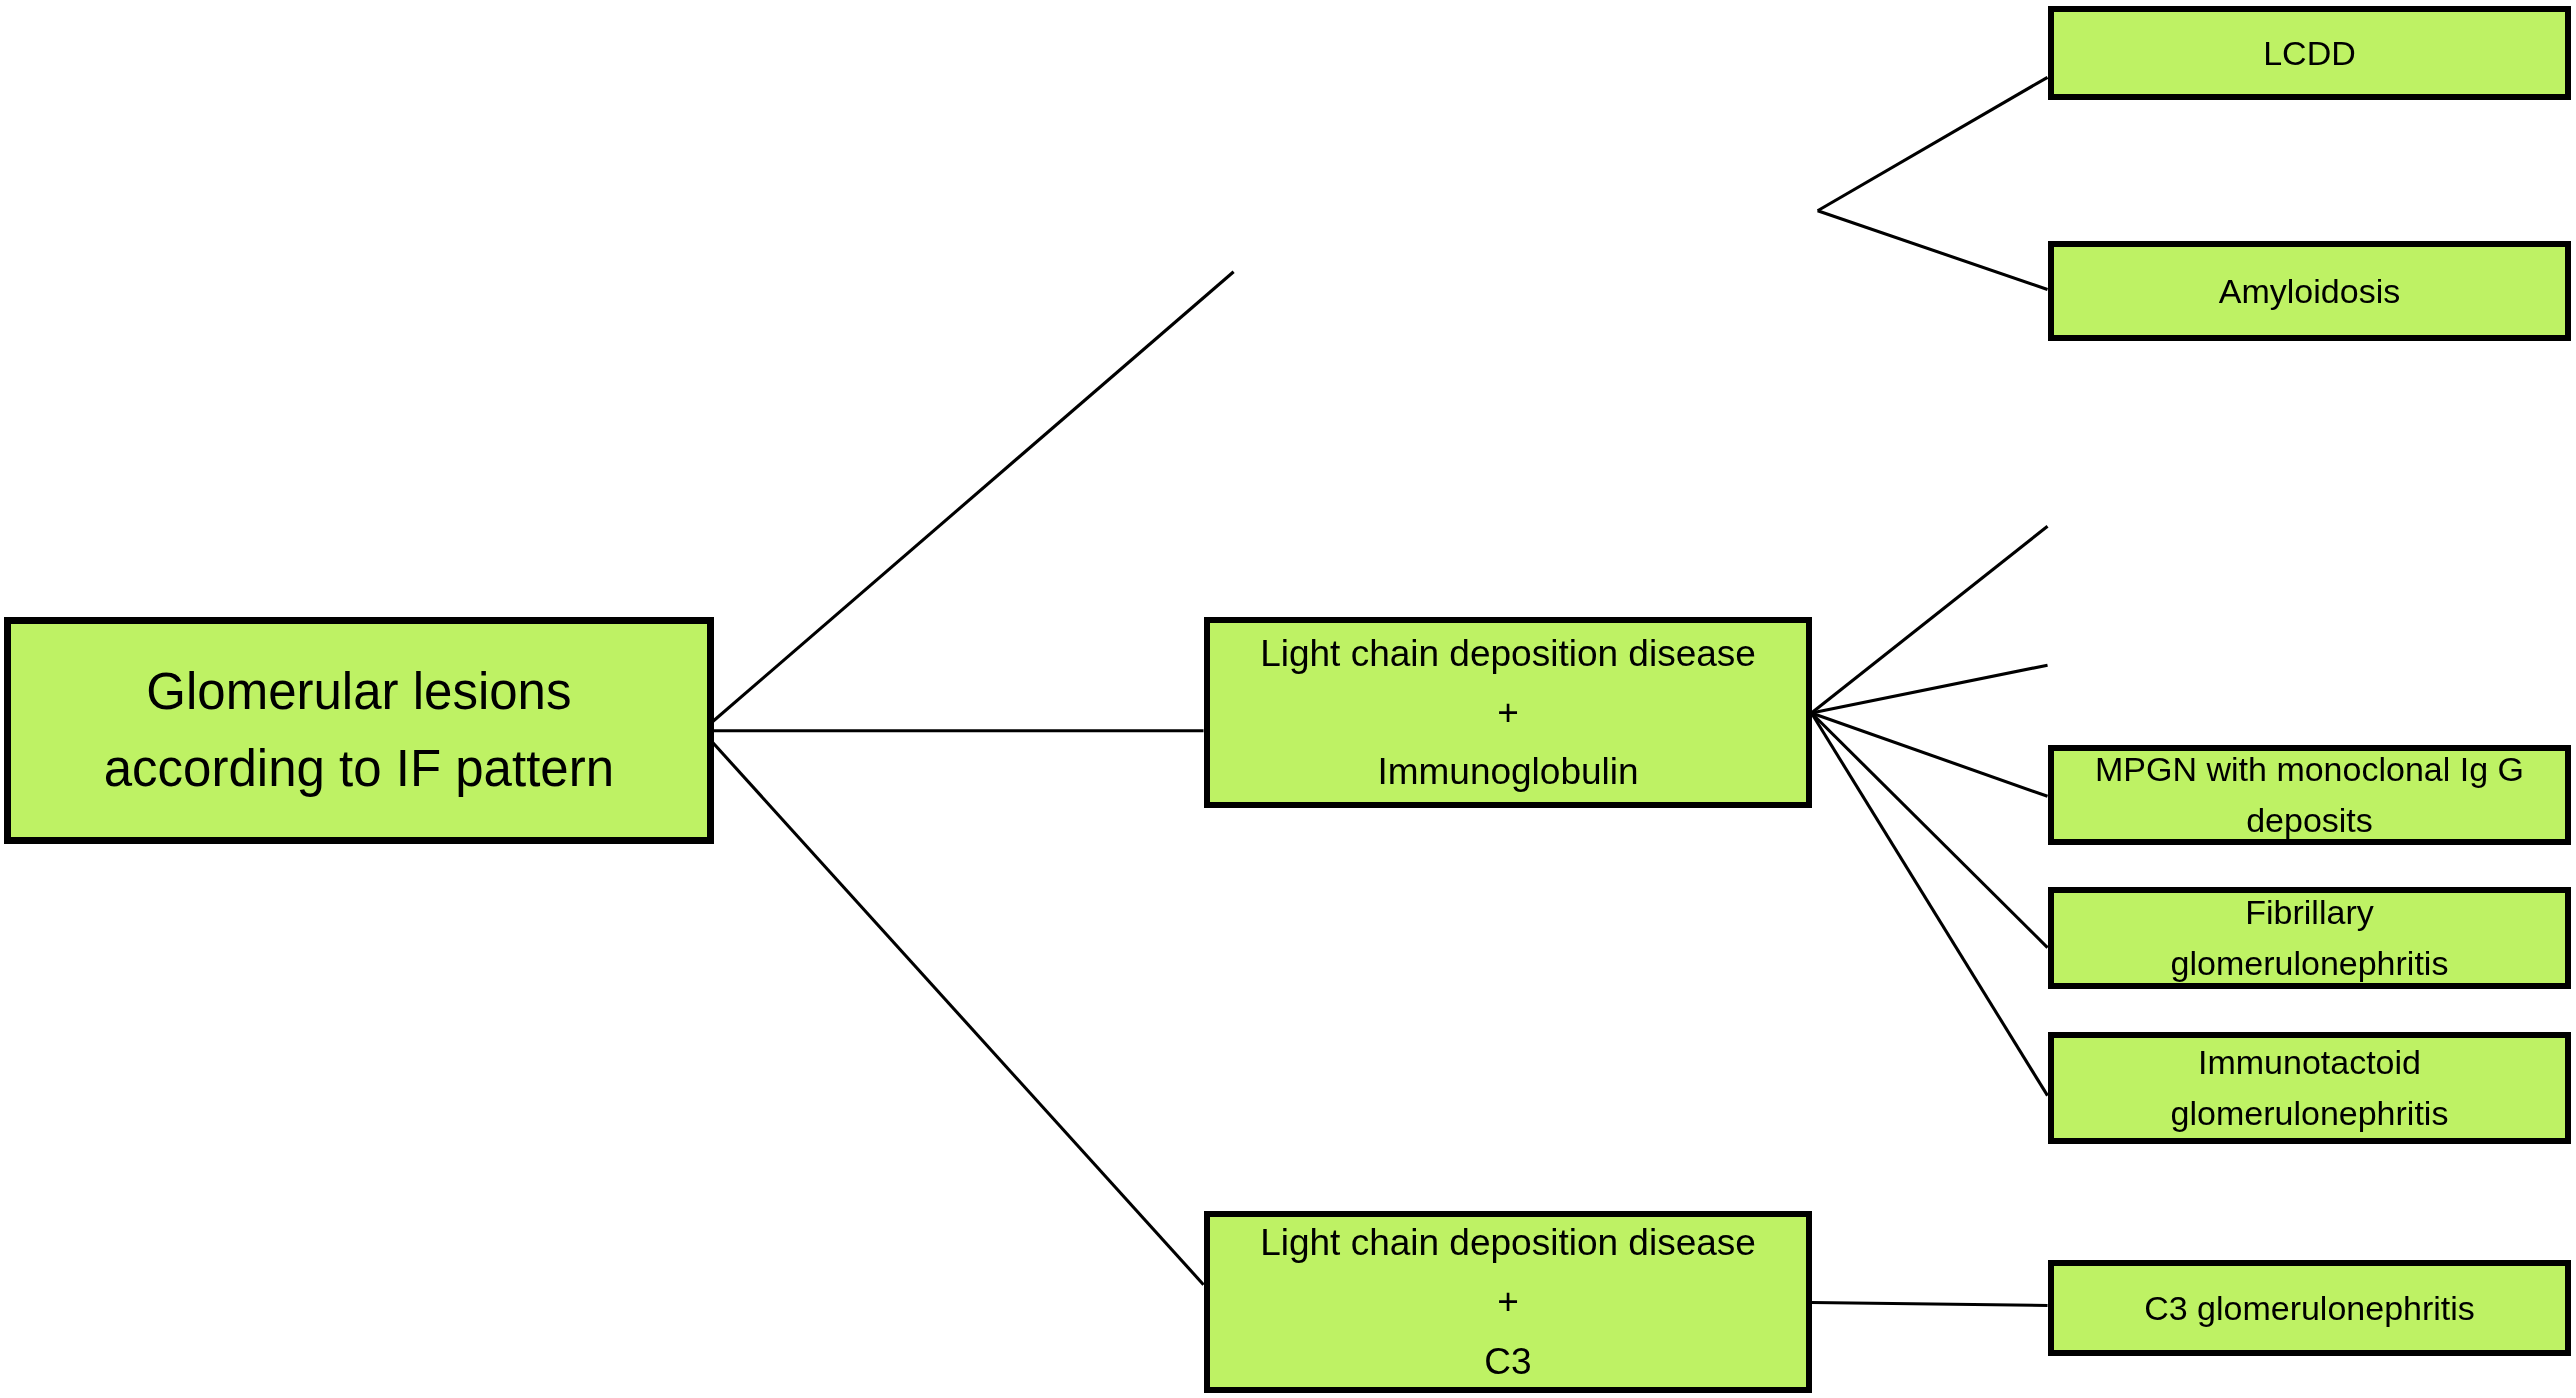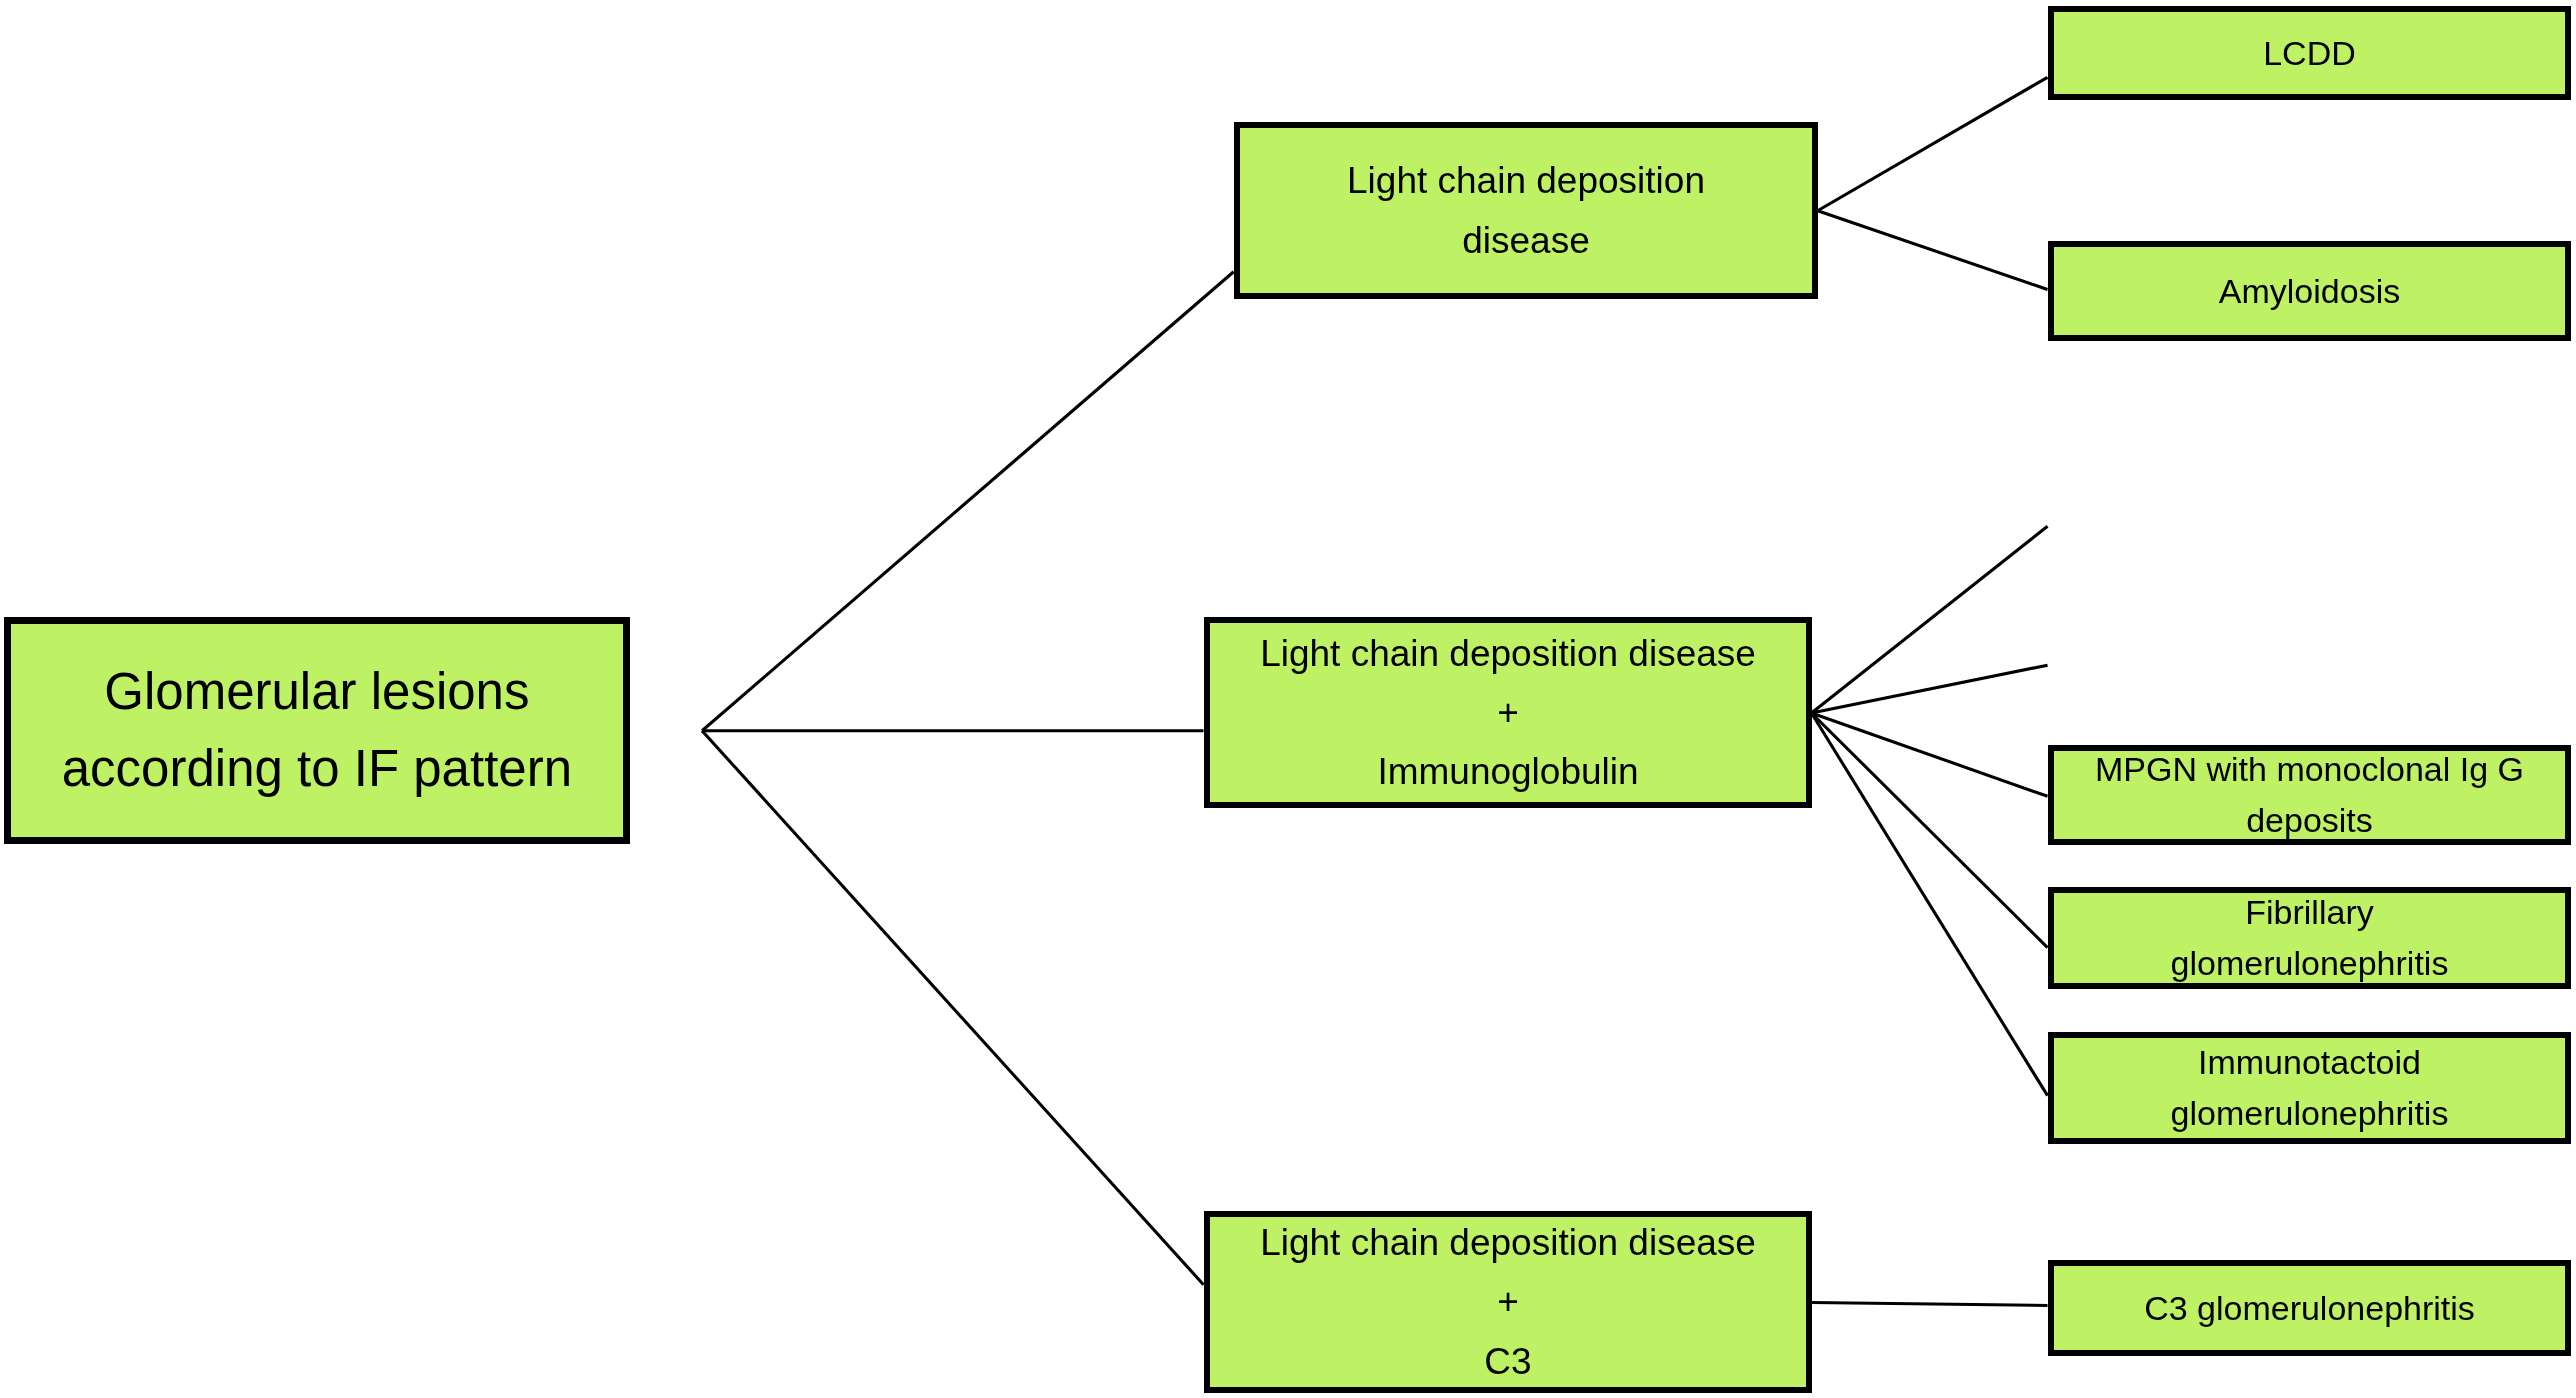--- a/index.html
+++ b/index.html
@@ -66,29 +66,25 @@
 
     <line x1="2348" y1="924" x2="2654" y2="682"></line>
     <line x1="2348" y1="924" x2="2654" y2="862"></line>
     <line x1="2348" y1="924" x2="2654" y2="1032"></line>
     <line x1="2348" y1="924" x2="2654" y2="1228"></line>
     <line x1="2348" y1="924" x2="2654" y2="1420"></line>
 
     <line x1="2348" y1="1688" x2="2654" y2="1692"></line>
   </svg>
 
-  <div class="node root" style="left:3.9px; top:617px; width:626px; height:227px;">
+  <div class="node root" style="left:3.9px; top:617px; width:710px; height:227px;">
     <span class="label">Glomerular lesions
 according to IF pattern</span>
   </div>
 
-  <div class="node branch" style="left:1234px; top:122px; width:584px; height:177px;">
-    <span class="label">Light chain deposition
-disease</span>
-  </div>
 
   <div class="node branch" style="left:1204px; top:617px; width:608px; height:191px;">
     <span class="label">Light chain deposition disease
 +
 Immunoglobulin</span>
   </div>
 
   <div class="node branch" style="left:1204px; top:1211px; width:608px; height:182px;">
     <span class="label">Light chain deposition disease
 +

